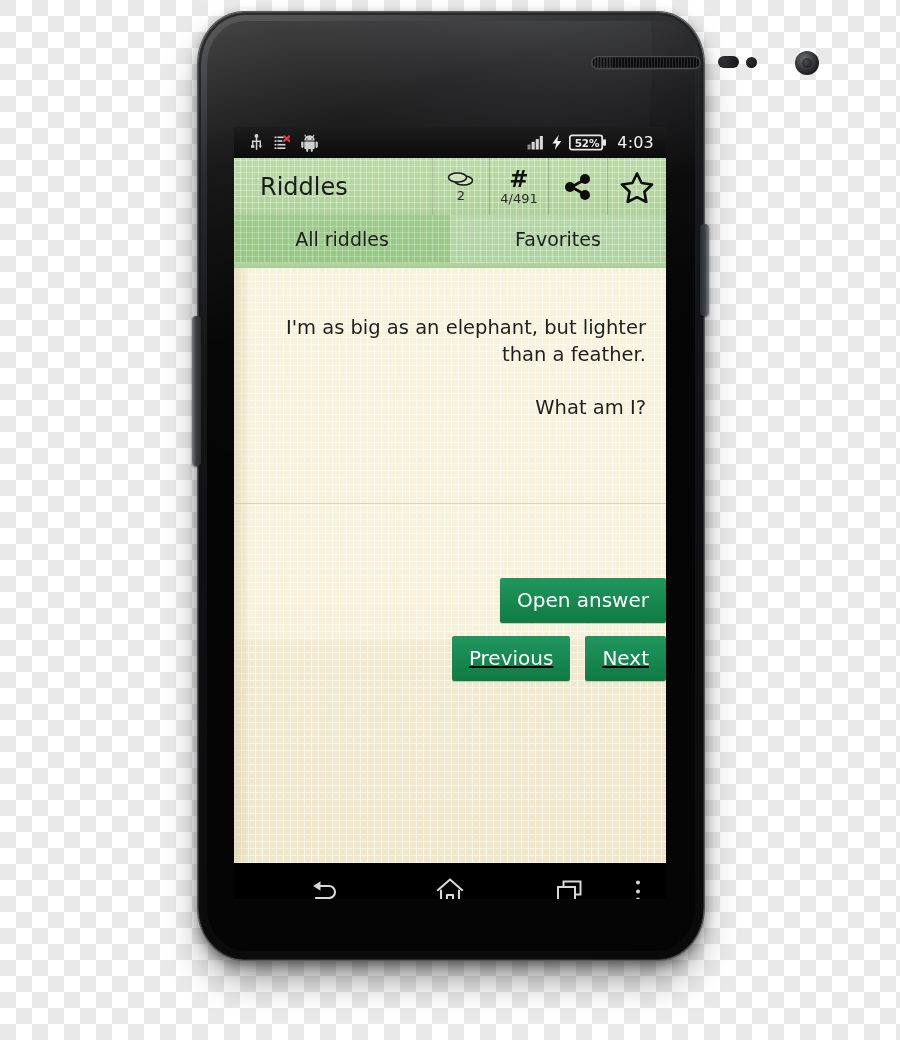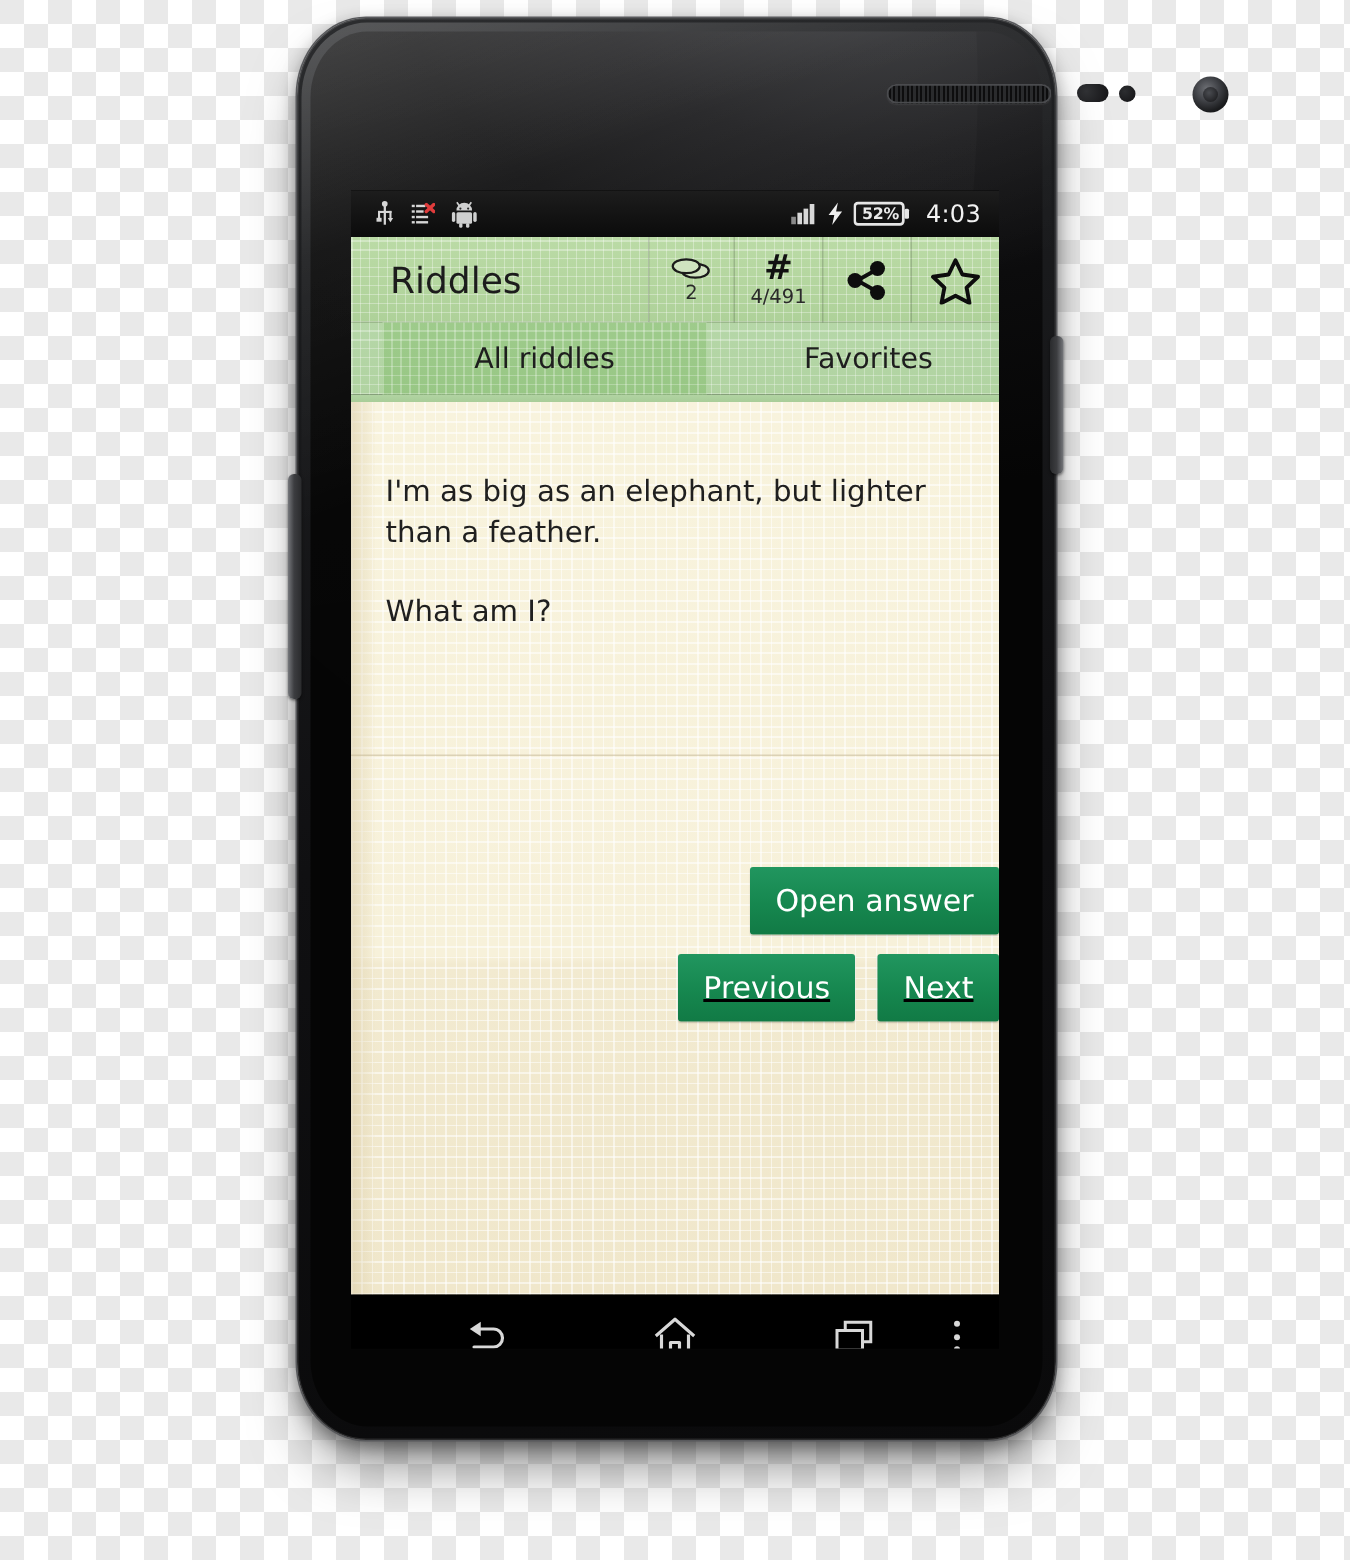--- a/index.html
+++ b/index.html
@@ -125,21 +125,20 @@
   .ab-item.plain{width:58px;}
   .ab-label{font-size:13px;color:#2a2a2a;line-height:1;}
   .ab-glyph{font-size:23px;color:#111;line-height:1;font-weight:bold;}
 
   
   #tabs{display:flex;height:48px;width:100%;
     background-image:
       repeating-linear-gradient(0deg, rgba(255,255,255,.30) 0 1px, rgba(255,255,255,0) 1px 6px),
       repeating-linear-gradient(90deg, rgba(255,255,255,.30) 0 1px, rgba(255,255,255,0) 1px 6px),
       linear-gradient(180deg,#b6d7a8,#b0d3a1);
-    padding-left: 21px;
   }
   .tab{flex:1;display:flex;align-items:center;justify-content:center;
     color:#1e1e1e;font-size:19px;line-height:1;position:relative;}
   .tab.selected{
     background-image:
       repeating-linear-gradient(0deg, rgba(255,255,255,.26) 0 1px, rgba(255,255,255,0) 1px 6px),
       repeating-linear-gradient(90deg, rgba(255,255,255,.26) 0 1px, rgba(255,255,255,0) 1px 6px),
       linear-gradient(180deg,#9ecb8b,#98c785);
   }
   #tabs-underline{height:5px;width:100%;background:linear-gradient(180deg,#b2d4a3,#a8cd98);}
@@ -159,21 +158,21 @@
     background:linear-gradient(90deg,rgba(218,204,166,.55),rgba(240,231,203,.15));
   }
   #paper-divider{
     position:absolute;left:0;top:235px;width:100%;height:1px;
     background:rgba(196,184,150,.55);
   }
   #riddle{
     position:absolute;left:23px;top:47px;right:20px;
     color:#1f1f1f;font-size:19.5px;line-height:1.38;
   }
-  #riddle p{margin:0;}
+  #riddle p{margin:0;text-align:right;}
   #riddle p + p{margin-top:26px;}
 
   #btn-area{position:absolute;left:0;top:310px;width:100%;}
   .row{display:flex;justify-content:flex-end;}
   .row.second{margin-top:13px;gap:15px;text-decoration:underline;}
   .btn{
     background:linear-gradient(180deg,#21965f 0%,#16874f 55%,#117a45 100%);
     color:#fff;border:none;border-radius:2px;
     font-family:"DejaVu Sans", sans-serif;font-size:20px;line-height:1;
     padding:12px 17px 13px;cursor:pointer;

